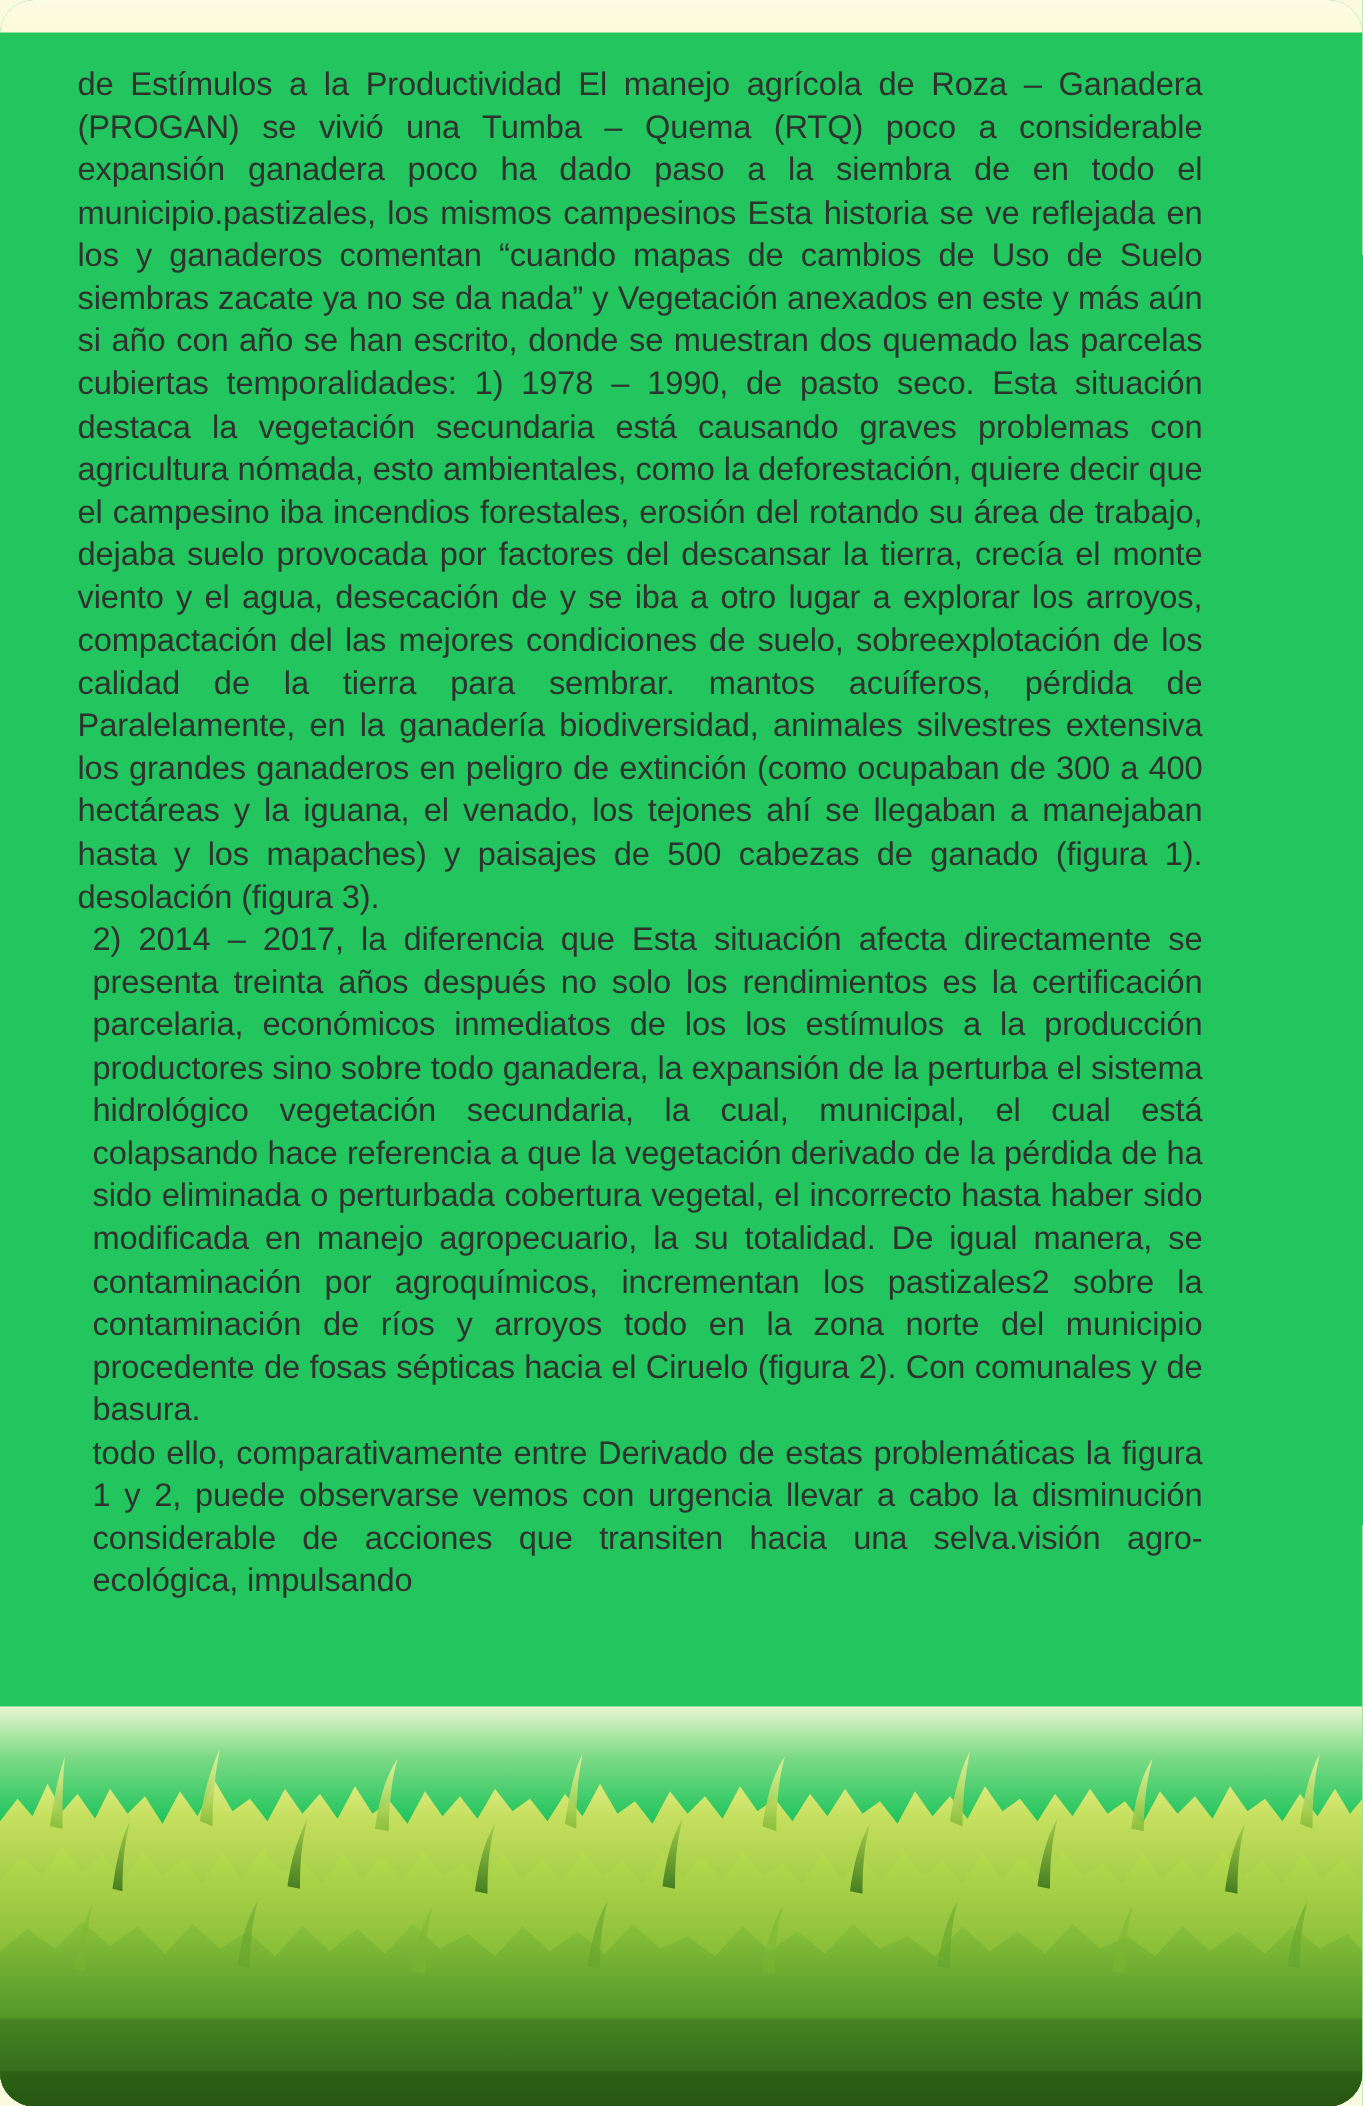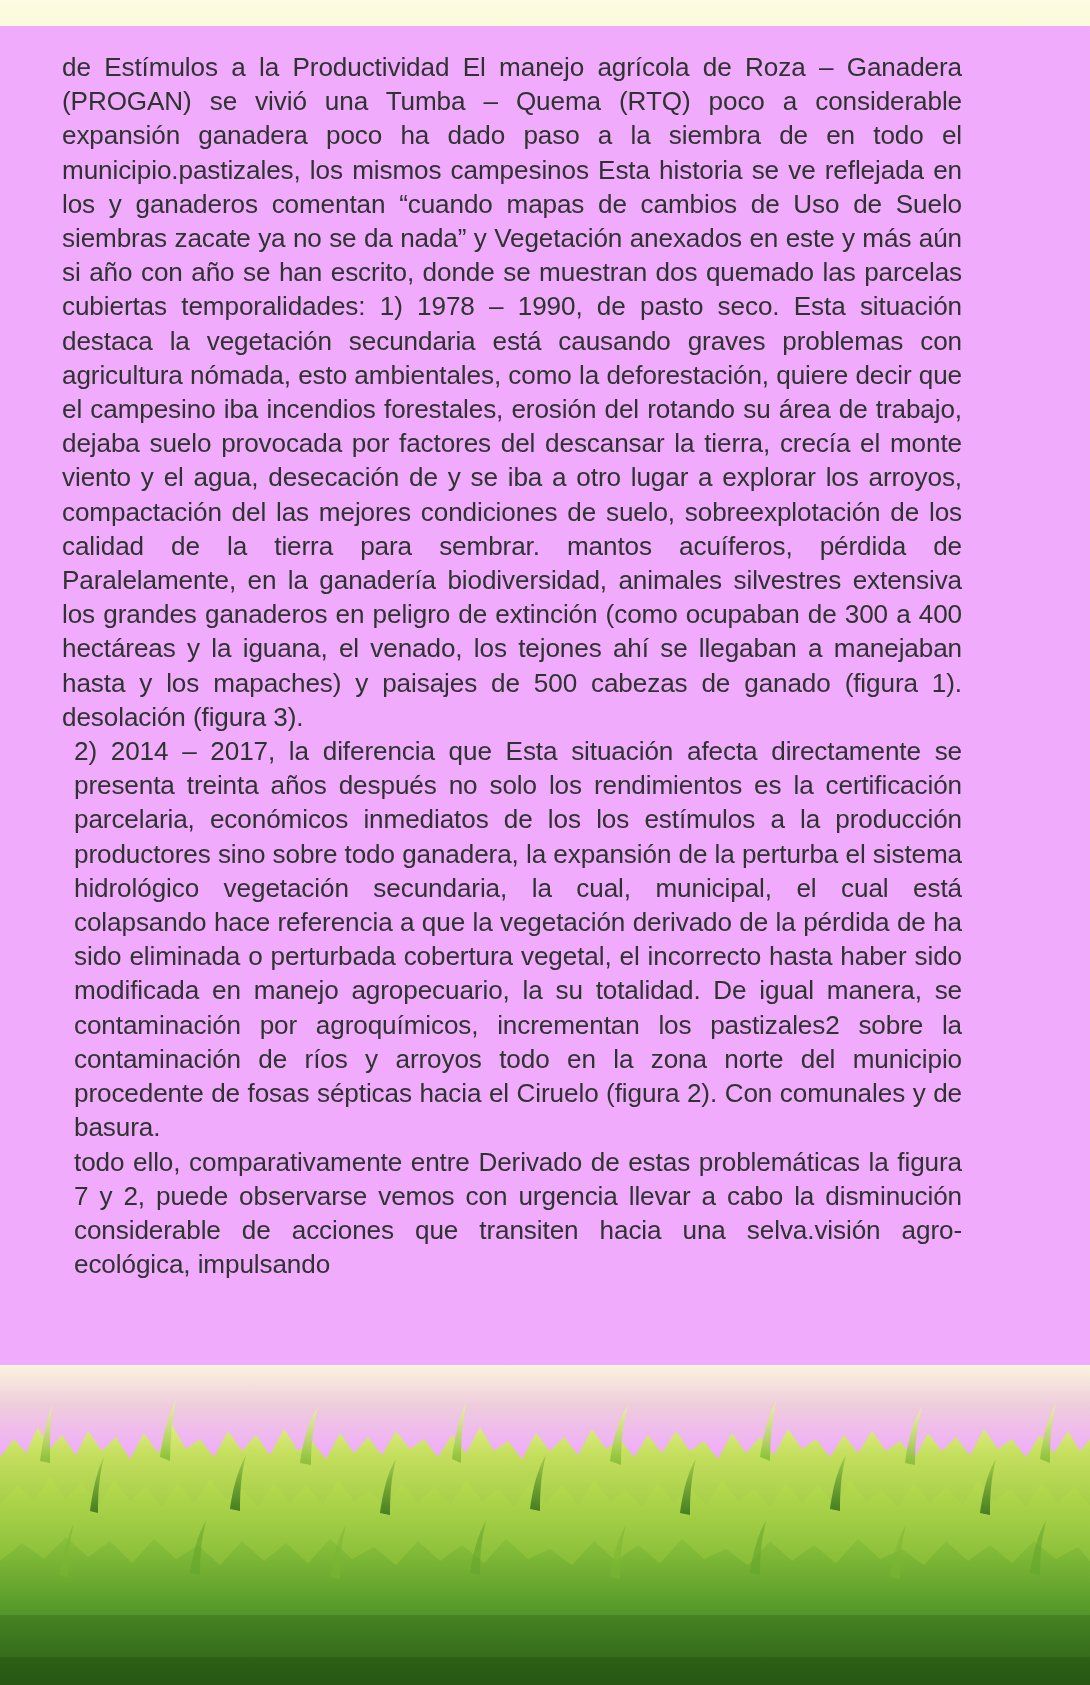--- a/index.html
+++ b/index.html
@@ -13,22 +13,23 @@
     height: 1685px;
     position: relative;
     overflow: hidden;
     font-family: "Liberation Sans", "DejaVu Sans", sans-serif;
   }
 
   
   .page {
     position: absolute;
     inset: 0;
-    background: #f0abfc;
+    background: #22c55e;
     overflow: hidden;
+    border-radius: 27px;
   }
 
   
   .page::before {
     content: "";
     position: absolute;
     left: 0; right: 0; top: 0;
     height: 26px;
     background: linear-gradient(#fdfce4, #fbfada);
     pointer-events: none;
@@ -90,21 +91,21 @@
   }
 </style>
 </head>
 <body>
 
 <div class="page">
 
   <div class="text-column">
     <p class="para">de Estímulos a la Productividad El manejo agrícola de Roza – Ganadera (PROGAN) se vivió una Tumba – Quema (RTQ) poco a considerable expansión ganadera poco ha dado paso a la siembra de en todo el municipio.pastizales, los mismos campesinos Esta historia se ve reflejada en los y ganaderos comentan “cuando mapas de cambios de Uso de Suelo siembras zacate ya no se da nada” y Vegetación anexados en este y más aún si año con año se han escrito, donde se muestran dos quemado las parcelas cubiertas temporalidades: 1) 1978 – 1990, de pasto seco. Esta situación destaca la vegetación secundaria está causando graves problemas con agricultura nómada, esto ambientales, como la deforestación, quiere decir que el campesino iba incendios forestales, erosión del rotando su área de trabajo, dejaba suelo provocada por factores del descansar la tierra, crecía el monte viento y el agua, desecación de y se iba a otro lugar a explorar los arroyos, compactación del las mejores condiciones de suelo, sobreexplotación de los calidad de la tierra para sembrar. mantos acuíferos, pérdida de Paralelamente, en la ganadería biodiversidad, animales silvestres extensiva los grandes ganaderos en peligro de extinción (como ocupaban de 300 a 400 hectáreas y la iguana, el venado, los tejones ahí se llegaban a manejaban hasta y los mapaches) y paisajes de 500 cabezas de ganado (figura 1). desolación (figura 3).</p>
     <p class="para">2) 2014 – 2017, la diferencia que Esta situación afecta directamente se presenta treinta años después no solo los rendimientos es la certificación parcelaria, económicos inmediatos de los los estímulos a la producción productores sino sobre todo ganadera, la expansión de la perturba el sistema hidrológico vegetación secundaria, la cual, municipal, el cual está colapsando hace referencia a que la vegetación derivado de la pérdida de ha sido eliminada o perturbada cobertura vegetal, el incorrecto hasta haber sido modificada en manejo agropecuario, la su totalidad. De igual manera, se contaminación por agroquímicos, incrementan los pastizales2 sobre la contaminación de ríos y arroyos todo en la zona norte del municipio procedente de fosas sépticas hacia el Ciruelo (figura 2). Con comunales y de basura.</p>
-    <p class="para">todo ello, comparativamente entre Derivado de estas problemáticas la figura 7 y 2, puede observarse vemos con urgencia llevar a cabo la disminución considerable de acciones que transiten hacia una selva.visión agro-ecológica, impulsando</p>
+    <p class="para">todo ello, comparativamente entre Derivado de estas problemáticas la figura 1 y 2, puede observarse vemos con urgencia llevar a cabo la disminución considerable de acciones que transiten hacia una selva.visión agro-ecológica, impulsando</p>
   </div>
 
   <div class="grass-band">
     <svg class="grass-svg" viewBox="0 0 1090 320" preserveAspectRatio="none">
       <defs>
         <linearGradient id="gBack" x1="0" y1="0" x2="0" y2="1">
           <stop offset="0%" stop-color="#d6e86a"></stop>
           <stop offset="35%" stop-color="#9fcb43"></stop>
           <stop offset="100%" stop-color="#4f8d26"></stop>
         </linearGradient>

